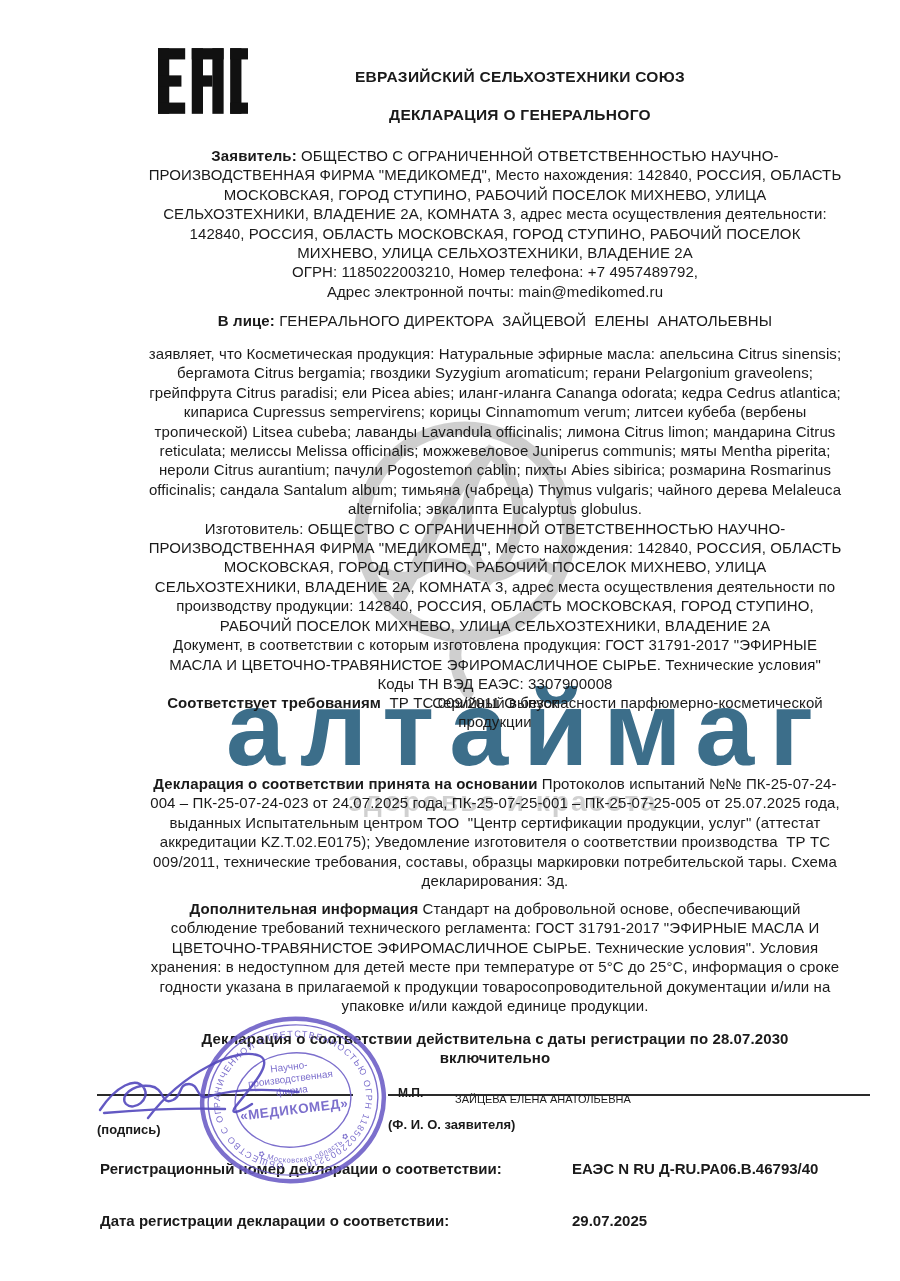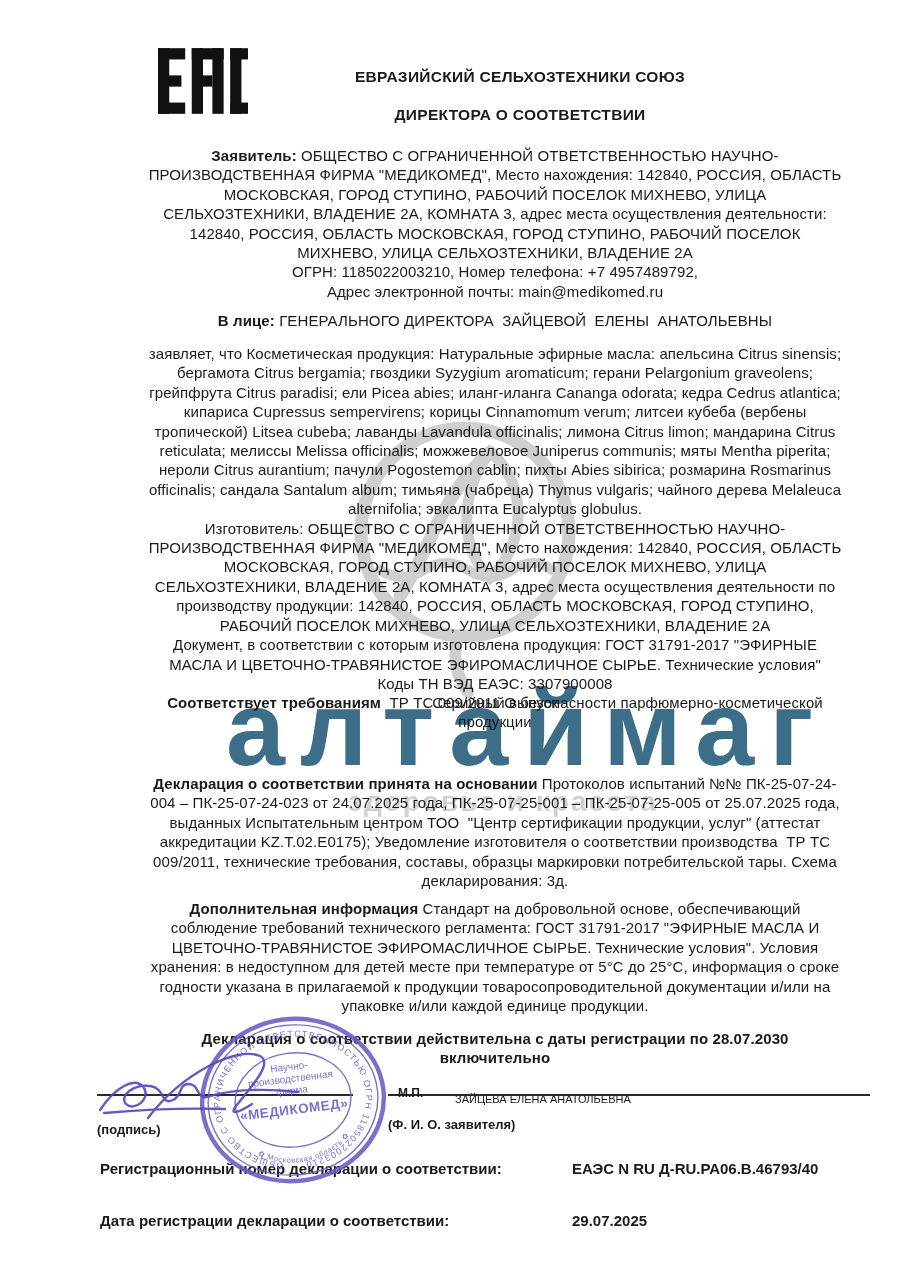--- a/index.html
+++ b/index.html
@@ -68,21 +68,21 @@
       <rect x="36" y="0" width="34" height="12"></rect>
         <rect x="48" y="29" width="10" height="12"></rect>
       <rect x="77" y="0" width="12" height="70"></rect>
         <rect x="77" y="0" width="19" height="12"></rect>
       <rect x="77" y="58" width="19" height="12"></rect>
     </g>
   </svg>
 </div>
 
 <div class="hdr" style="top:68px">ЕВРАЗИЙСКИЙ СЕЛЬХОЗТЕХНИКИ СОЮЗ</div>
-<div class="hdr" style="top:106px">ДИРЕКТОРА О СООТВЕТСТВИИ</div>
+<div class="hdr" style="top:106px">ДЕКЛАРАЦИЯ О ГЕНЕРАЛЬНОГО</div>
 
 <div class="para" style="top:146px"><span class="b">Заявитель:</span><span> ОБЩЕСТВО С ОГРАНИЧЕННОЙ ОТВЕТСТВЕННОСТЬЮ НАУЧНО-
 ПРОИЗВОДСТВЕННАЯ ФИРМА "МЕДИКОМЕД", Место нахождения: 142840, РОССИЯ, ОБЛАСТЬ
 МОСКОВСКАЯ, ГОРОД СТУПИНО, РАБОЧИЙ ПОСЕЛОК МИХНЕВО, УЛИЦА
 СЕЛЬХОЗТЕХНИКИ, ВЛАДЕНИЕ 2А, КОМНАТА 3, адрес места осуществления деятельности:
 142840, РОССИЯ, ОБЛАСТЬ МОСКОВСКАЯ, ГОРОД СТУПИНО, РАБОЧИЙ ПОСЕЛОК
 МИХНЕВО, УЛИЦА СЕЛЬХОЗТЕХНИКИ, ВЛАДЕНИЕ 2А
 ОГРН: 1185022003210, Номер телефона: +7 4957489792,
 Адрес электронной почты: main@medikomed.ru</span></div>
 

